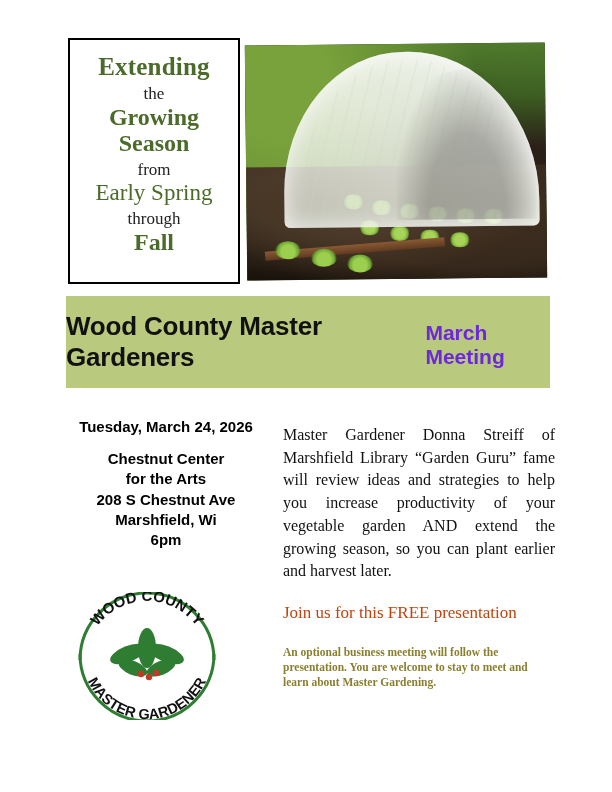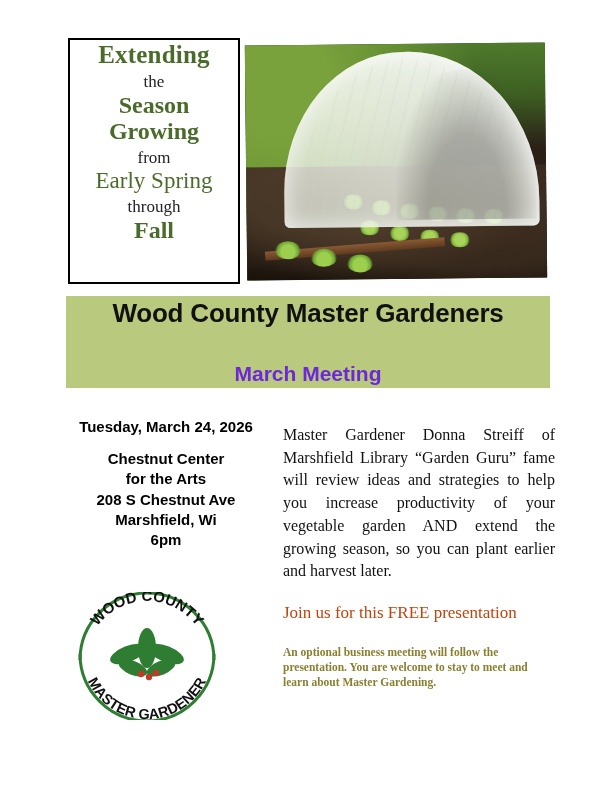--- a/index.html
+++ b/index.html
@@ -29,21 +29,21 @@
     position: absolute;
     left: 68px;
     top: 38px;
     width: 172px;
     height: 246px;
     border: 2px solid #000000;
     box-sizing: border-box;
     background: #ffffff;
     text-align: center;
     font-family: "Liberation Serif", serif;
-    padding-top: 2px;
+    padding-top: 14px;
   }
   .tl-big {
     font-size: 25px;
     font-weight: bold;
     color: #4b6b2a;
     letter-spacing: 0.2px;
     line-height: 1.06;
   }
   .tl-small {
     font-size: 17px;
@@ -157,21 +157,21 @@
 
   
   .banner {
     position: absolute;
     left: 66px;
     top: 296px;
     width: 484px;
     height: 92px;
     background: #b9c97e;
     display: flex;
-    flex-direction: column;
+    flex-direction: row;
     align-items: center;
     justify-content: center;
     gap: 28px;
   }
   .banner-title {
     font-size: 26px;
     font-weight: bold;
     color: #111111;
     letter-spacing: -0.2px;
   }
@@ -246,22 +246,22 @@
   }
 </style>
 </head>
 <body>
 
 <div class="top-section">
 
   <div class="title-box">
     <div class="tl-big">Extending</div>
     <div class="tl-small">the</div>
+    <div class="tl-big2">Growing</div>
     <div class="tl-big2">Season</div>
-    <div class="tl-big2">Growing</div>
     <div class="tl-small">from</div>
     <div class="tl-big3">Early Spring</div>
     <div class="tl-small">through</div>
     <div class="tl-big2">Fall</div>
   </div>
 
   <div class="photo">
     <div class="photo-inner">
       <div class="ph-bg"></div>
       <div class="ph-soil"></div>

